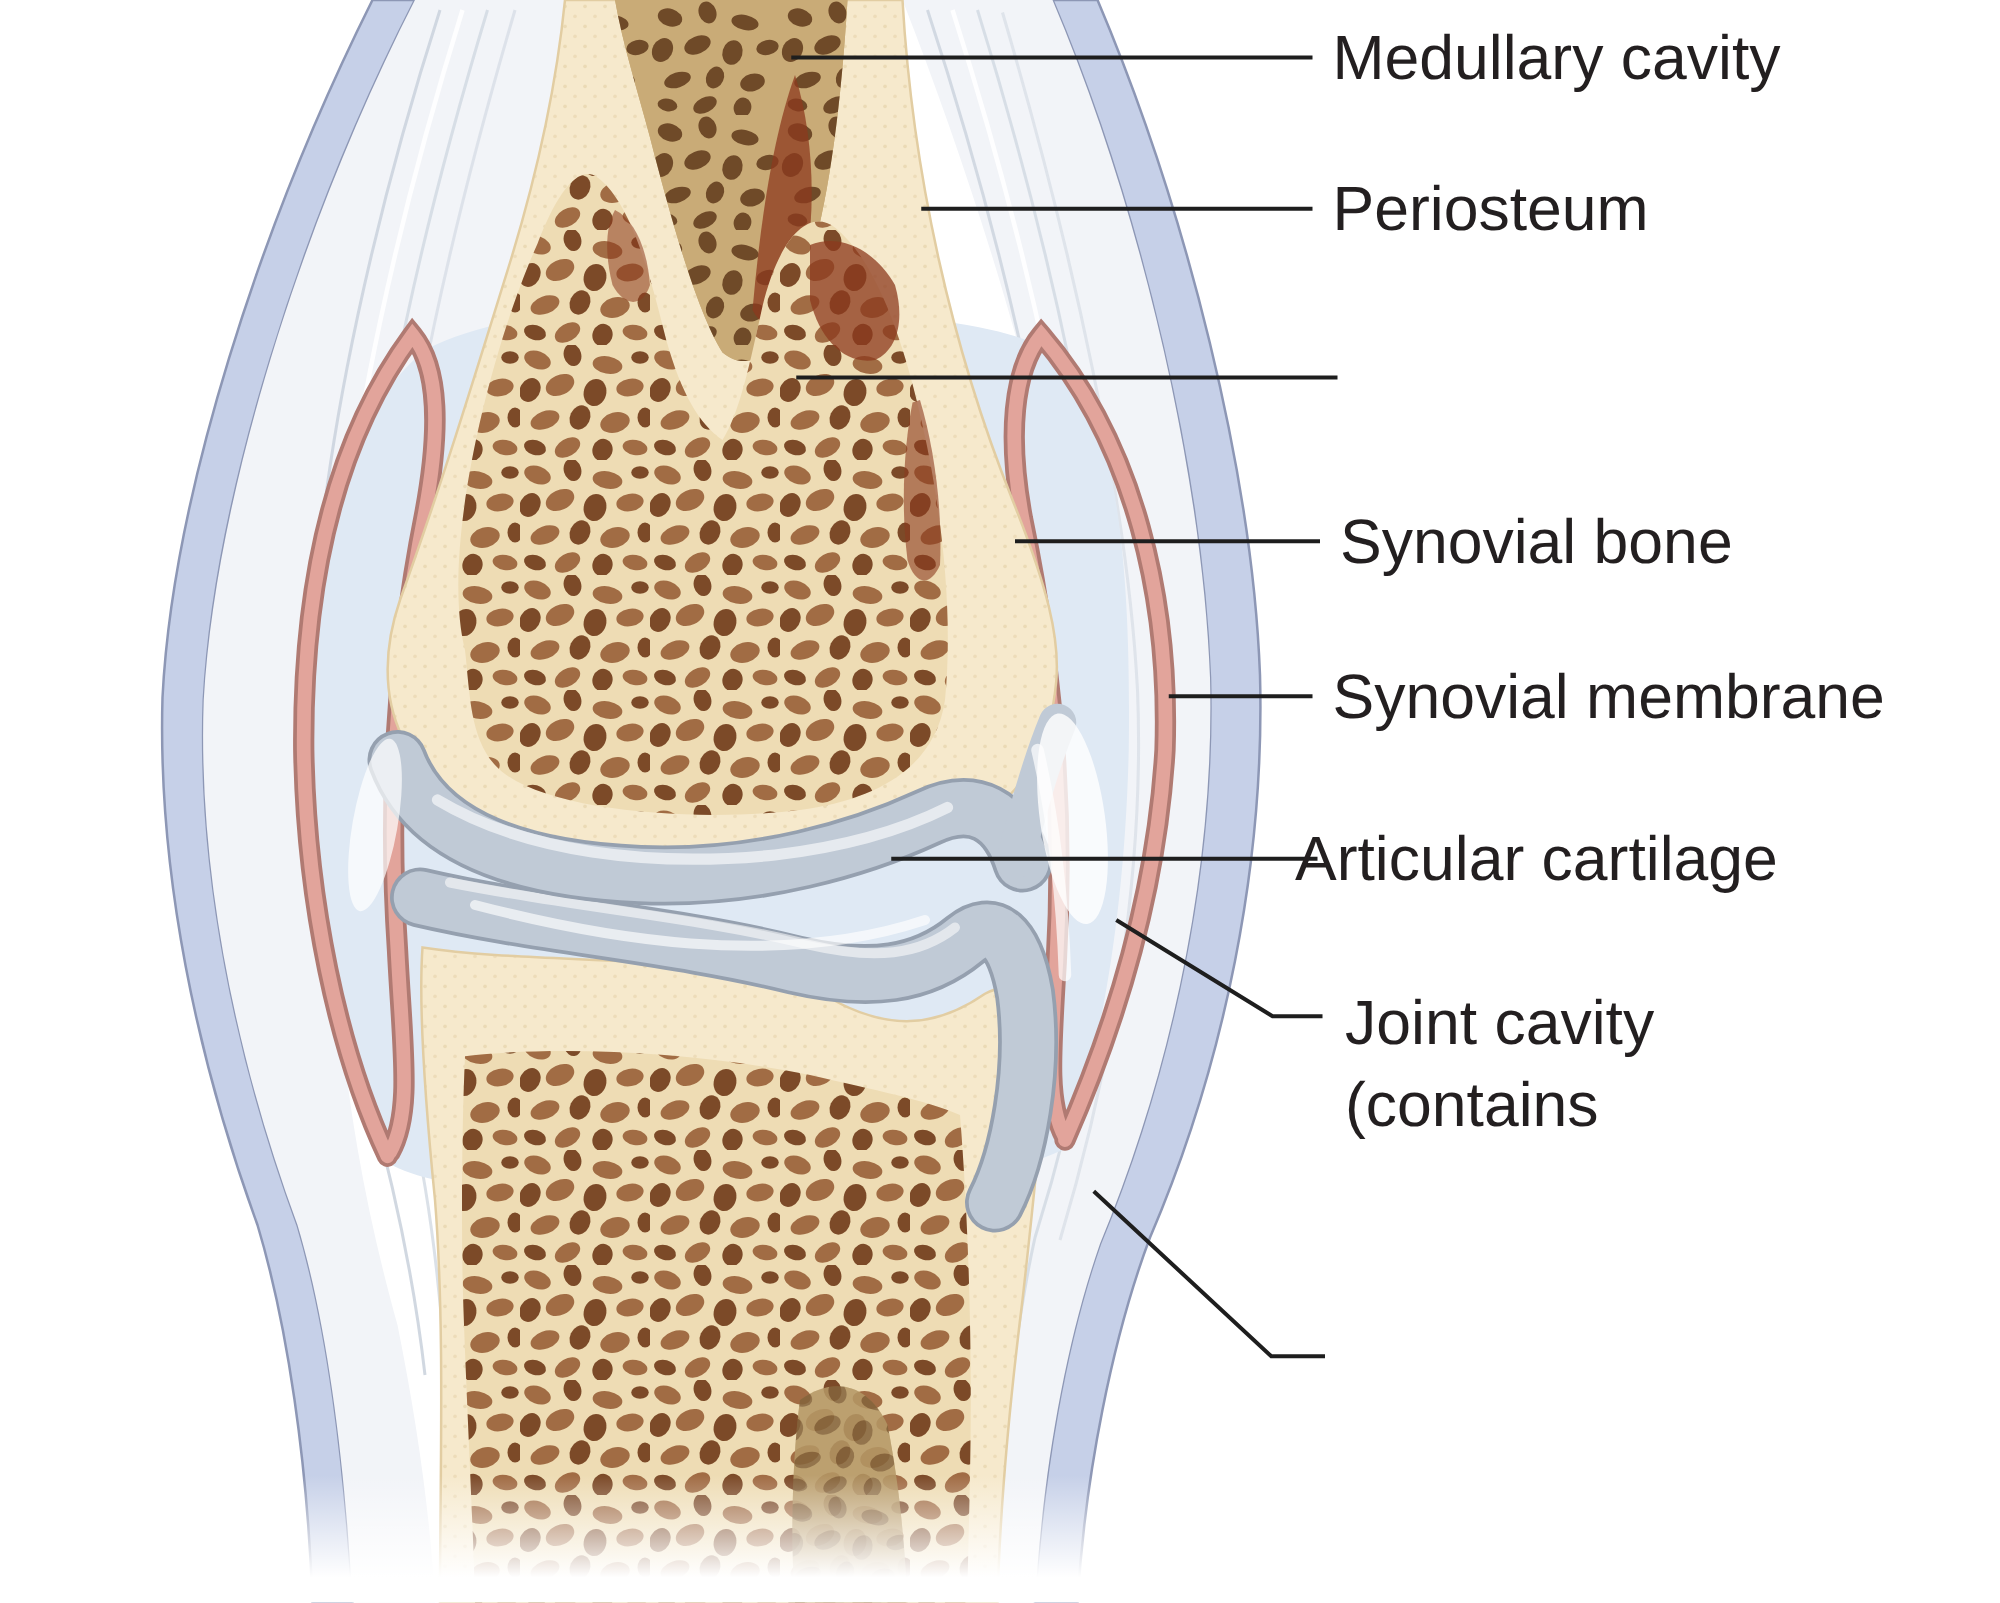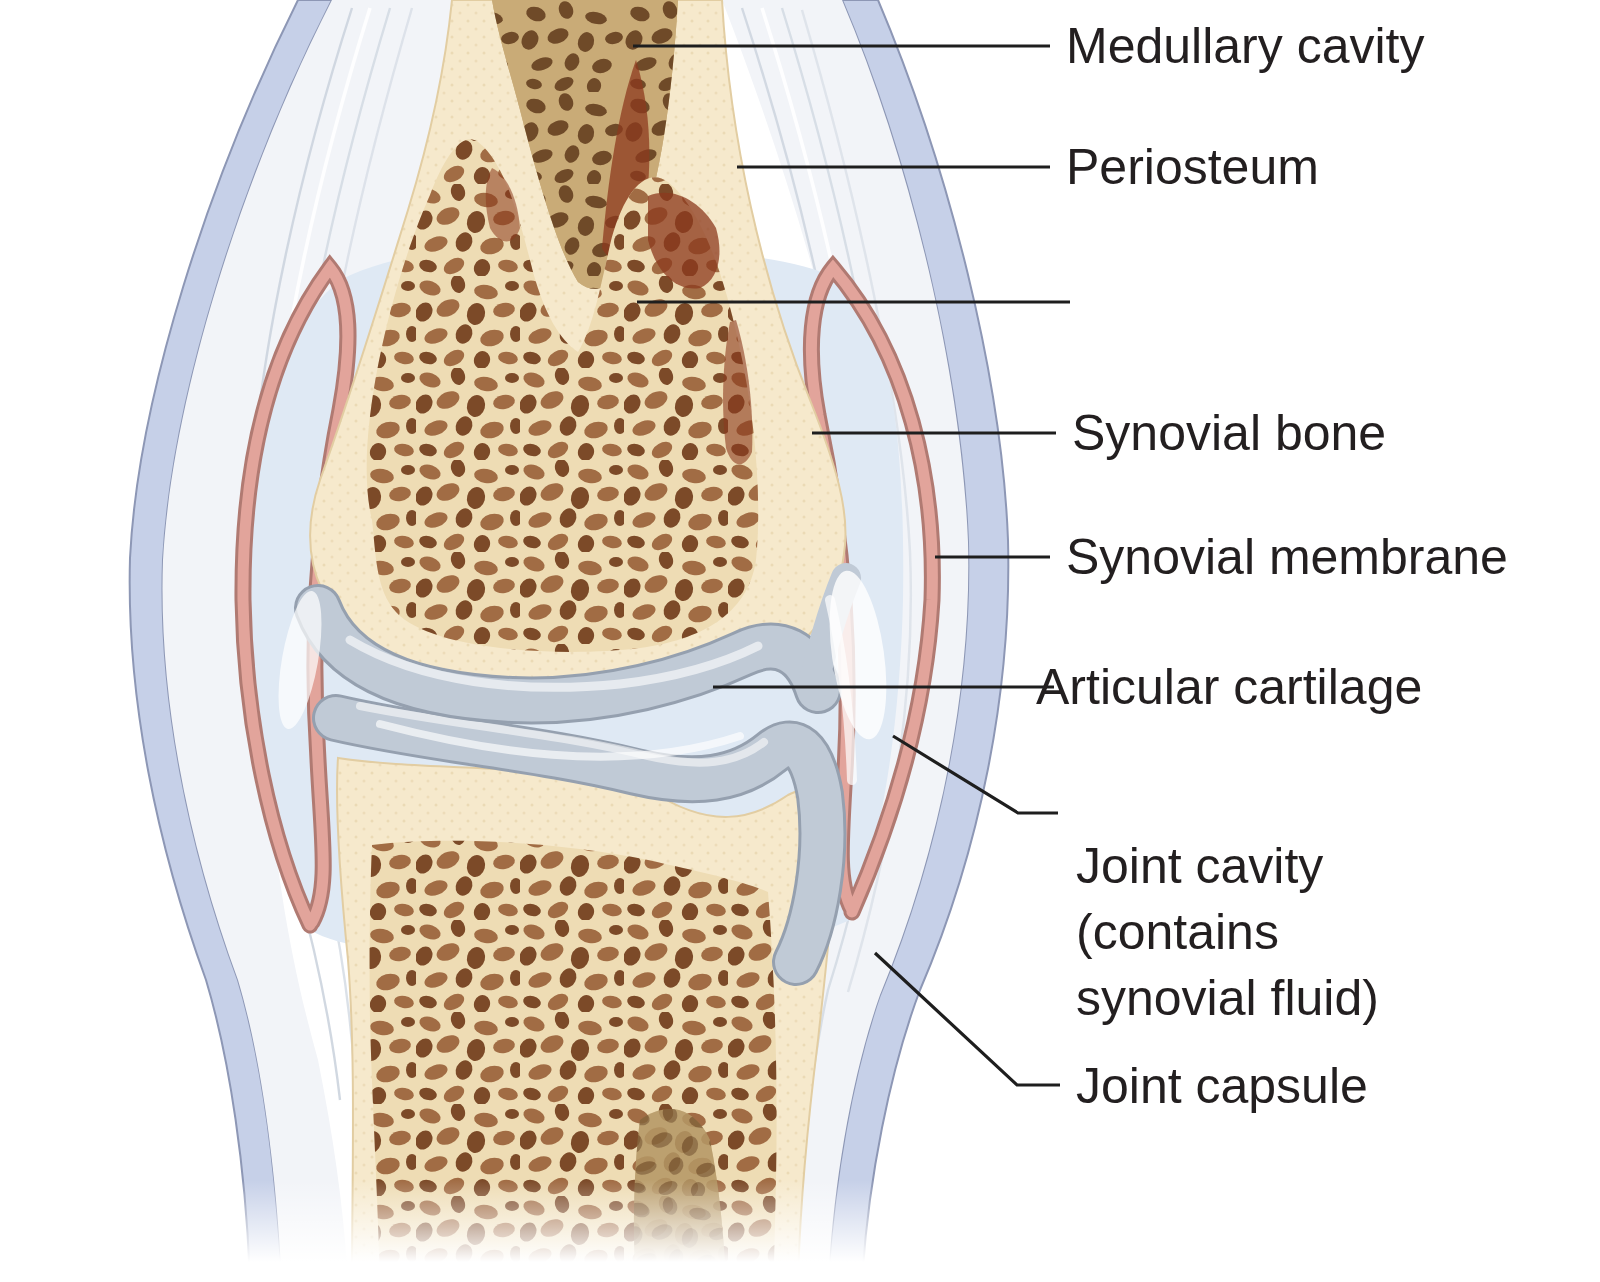--- a/index.html
+++ b/index.html
@@ -220,19 +220,17 @@
     <path class="leader" d="M 893,736 L 1018,813 H 1058"></path>
     <path class="leader" d="M 875,953 L 1017,1085 H 1060"></path>
   </g>
 </svg>
 
 <div class="label" style="left:1066px;top:13px">Medullary cavity</div>
 <div class="label" style="left:1066px;top:134px">Periosteum</div>
 <div class="label" style="left:1072px;top:400px">Synovial bone</div>
 <div class="label" style="left:1066px;top:524px">Synovial membrane</div>
 <div class="label" style="left:1036px;top:654px">Articular cartilage</div>
-<div class="label" style="left:1076px;top:833px">
+<div class="label" style="left:1076px;top:785px">
   <span>Joint cavity</span>
   <span>(contains</span>
-  <span>synovial fluid)</span>
 </div>
-<div class="label" style="left:1076px;top:1053px">Joint capsule</div>
 </div>
 
 </body></html>

